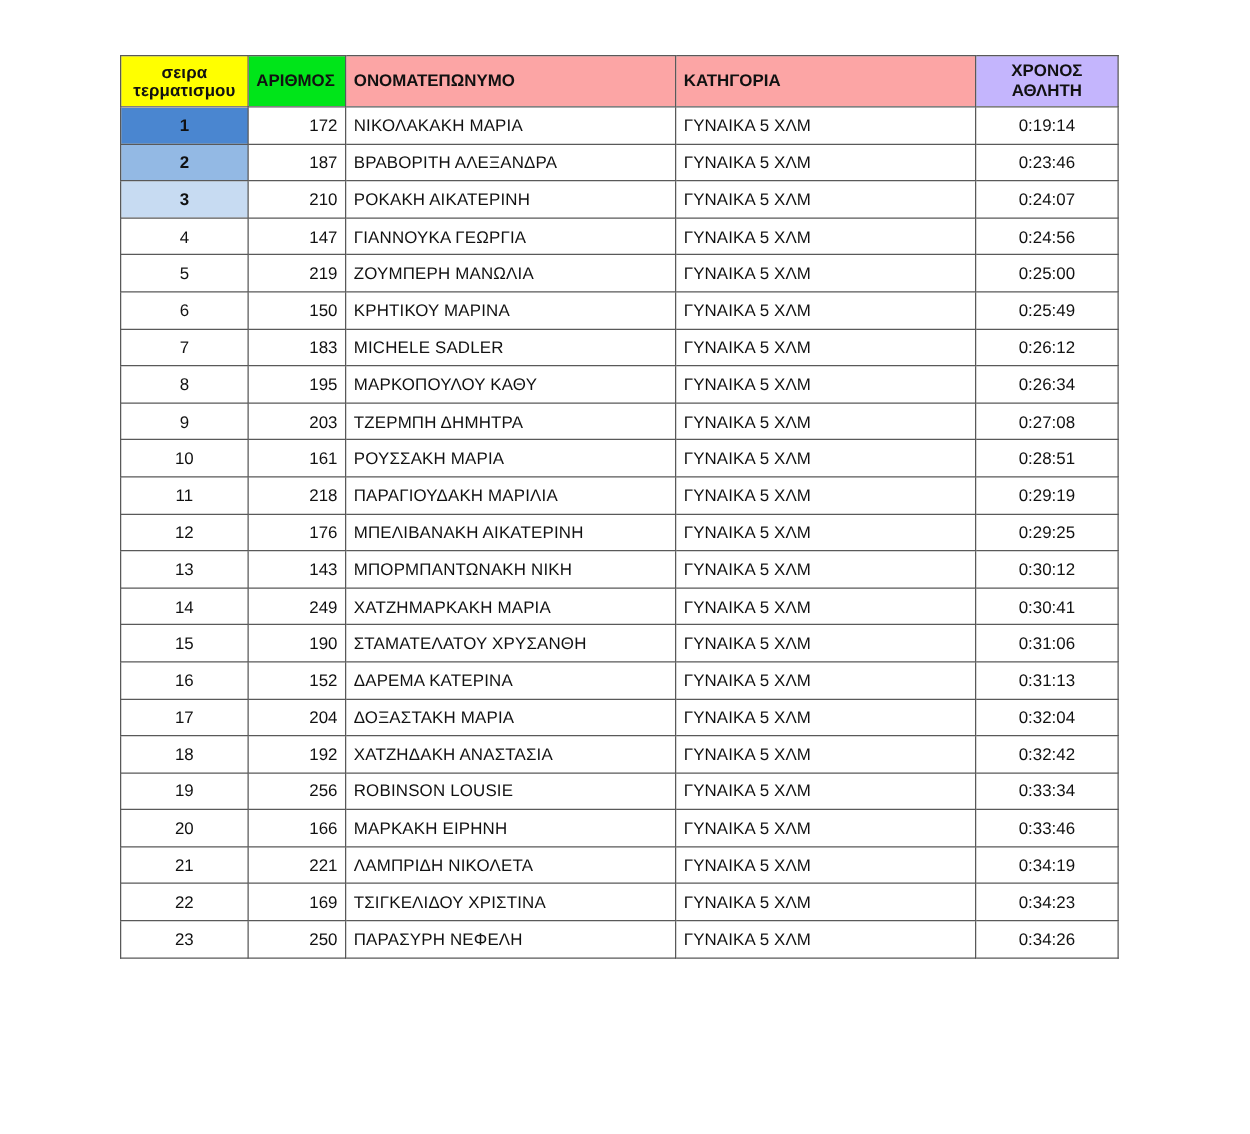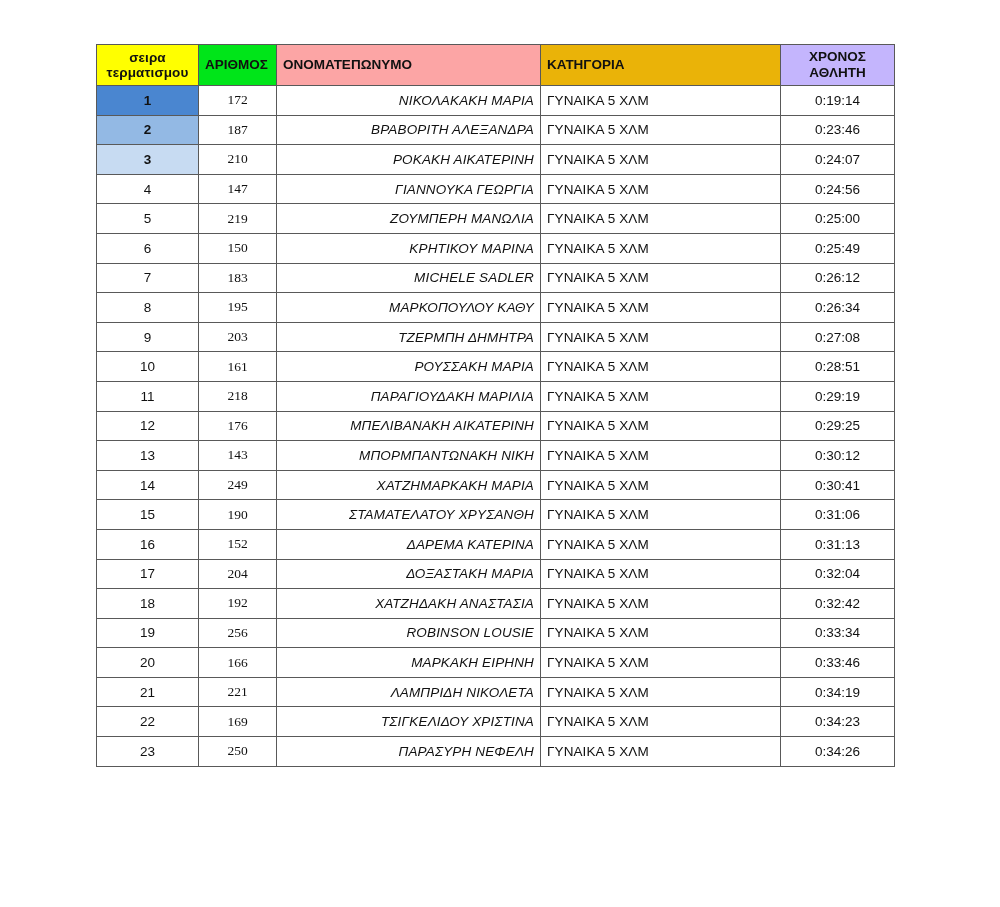--- a/index.html
+++ b/index.html
@@ -64,49 +64,47 @@
   th.h-num {
     background: #00e519;
     text-align: left;
   }
   th.h-name {
     background: #fca5a5;
     text-align: left;
     padding-left: 8px;
   }
   th.h-cat {
-    background: #eab308;
+    background: #fca5a5;
     text-align: left;
     padding-left: 8px;
   }
   th.h-time {
     background: #c4b5fd;
     text-align: center;
     font-size: 11.5px;
     line-height: 1.15;
   }
   th.h-rank .hl { display: block; }
   th.h-time .hl { display: block; }
 
   
   td.c-rank {
     text-align: center;
     font-size: 13px;
     background: #ffffff;
   }
   td.c-num {
-    text-align: center;
+    text-align: right;
     font-size: 13px;
-    font-family: Liberation Serif, serif;
   }
   td.c-name {
-    text-align: right;
+    text-align: left;
     padding-left: 8px;
     letter-spacing: .15px;
-    font-style: italic;
   }
   td.c-cat {
     text-align: left;
     padding-left: 8px;
     letter-spacing: .1px;
   }
   td.c-time {
     text-align: center;
     font-size: 13px;
   }

